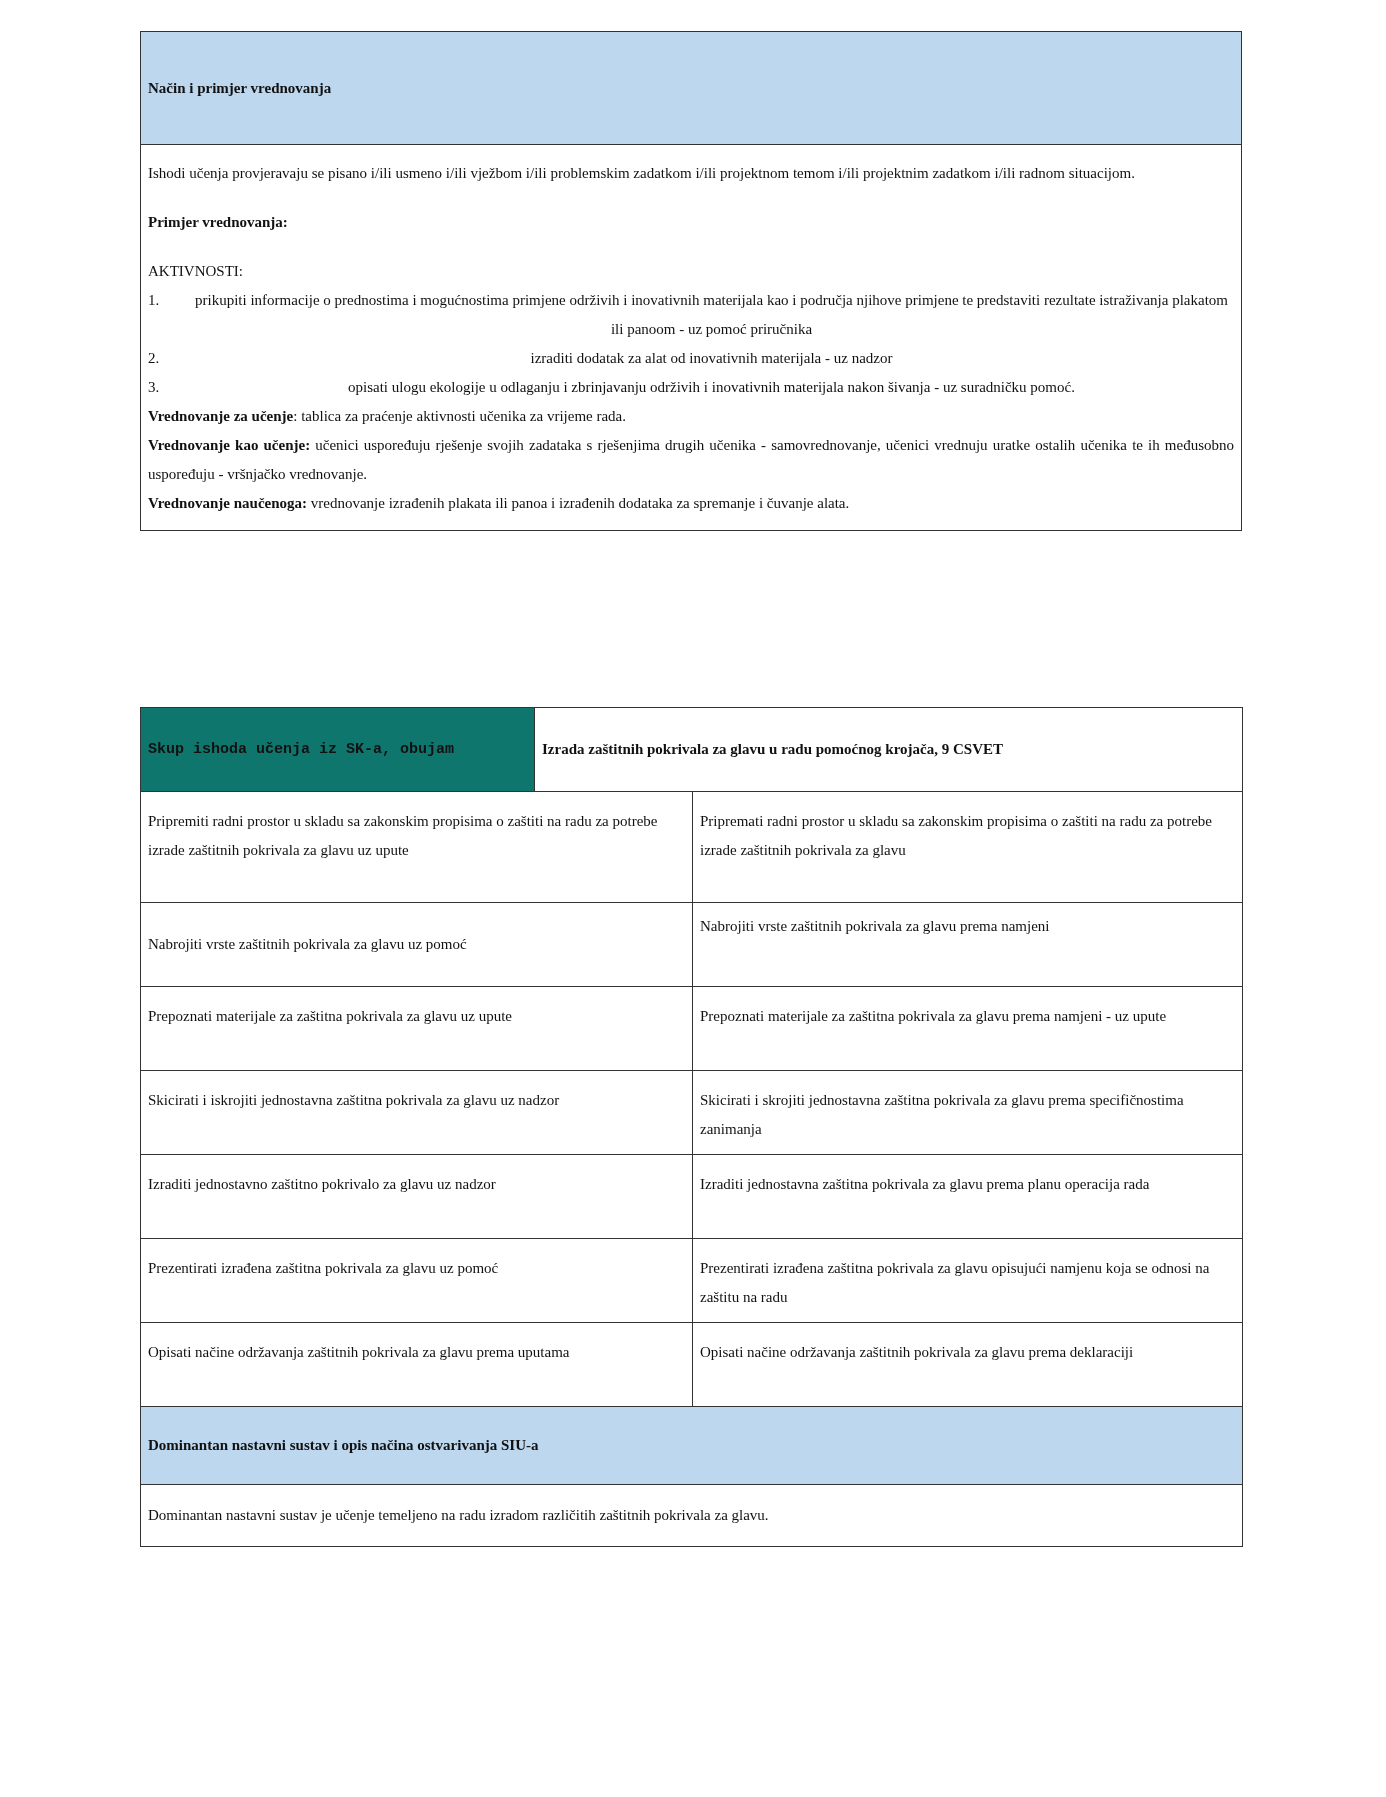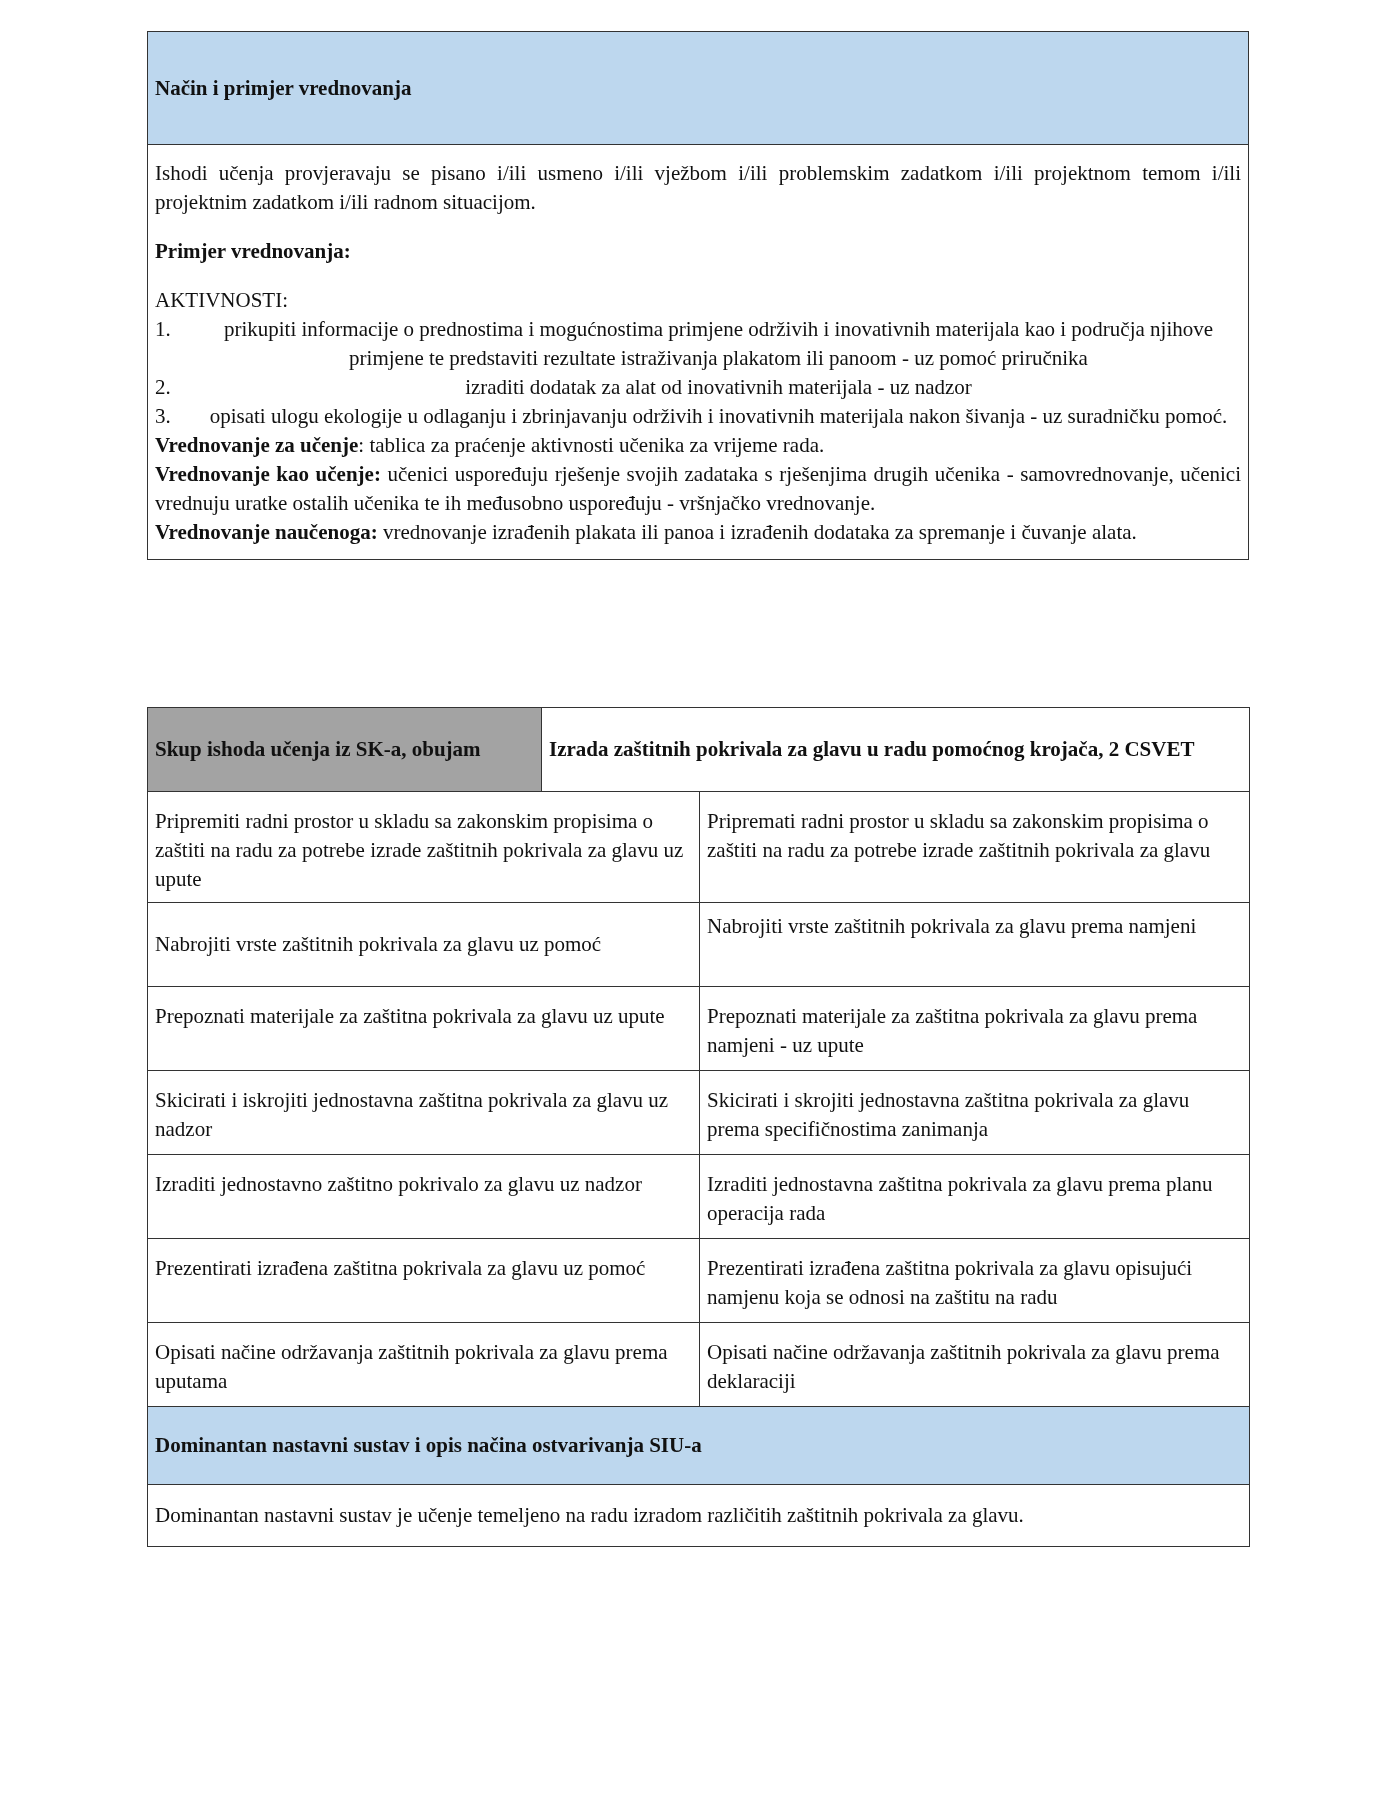--- a/index.html
+++ b/index.html
@@ -2,30 +2,30 @@
 <html><head>
 <meta charset="utf-8">
 <style>
   html, body { margin: 0; padding: 0; background: #ffffff; }
   body {
     width: 1386px; height: 1797px; position: relative; overflow: hidden;
     font-family: "Liberation Serif", "DejaVu Serif", serif;
     color: #111111;
   }
   .tbl {
-    position: absolute; left: 147px; width: 1102px;
+    position: absolute; left: 140px; width: 1102px;
     border-collapse: collapse; table-layout: fixed;
-    font-size: 21px; line-height: 29px;
+    font-size: 15px; line-height: 29px;
   }
   .tbl td {
     border: 1.5px solid #333333; vertical-align: middle;
     padding: 4px 7px; box-sizing: border-box;
   }
   .blue { background: #bdd7ee; }
-  .blue-dark { background: #a3a3a3; }
+  .blue-dark { background: #0f766e; font-family: Liberation Mono, monospace; }
   .bold { font-weight: bold; }
   #t1 { top: 31px; }
   #t1 .h1 td { height: 113px; }
   #t1 .body td { vertical-align: top; padding: 14px 7px 12px 7px; }
   .just { text-align: justify; }
   p { margin: 0; }
   .gap { height: 20px; }
   ol { margin: 0; padding: 0; list-style: none; }
   ol li { display: flex; }
   ol li .num { width: 41px; flex: 0 0 41px; }
@@ -77,21 +77,21 @@
 
 <table class="tbl" id="t2">
   <colgroup>
     <col style="width:394px">
       <col style="width:158px">
       <col style="width:550px">
   </colgroup>
   <tbody>
       <tr class="r0">
     <td class="blue-dark bold">Skup ishoda učenja iz SK-a, obujam</td>
-    <td colspan="2" class="bold just">Izrada zaštitnih pokrivala za glavu u radu pomoćnog krojača, 2 CSVET</td>
+    <td colspan="2" class="bold just">Izrada zaštitnih pokrivala za glavu u radu pomoćnog krojača, 9 CSVET</td>
   </tr>
   <tr class="r-content" style="height:111px">
     <td colspan="2">Pripremiti radni prostor u skladu sa zakonskim propisima o zaštiti na radu za potrebe izrade zaštitnih pokrivala za glavu uz upute</td>
     <td>Pripremati radni prostor u skladu sa zakonskim propisima o zaštiti na radu za potrebe izrade zaštitnih pokrivala za glavu</td>
   </tr>
   <tr class="r-mid" style="height:84px">
     <td colspan="2">Nabrojiti vrste zaštitnih pokrivala za glavu uz pomoć</td>
     <td style="vertical-align:top;padding-top:9px">Nabrojiti vrste zaštitnih pokrivala za glavu prema namjeni</td>
   </tr>
   <tr class="r-content" style="height:84px">

